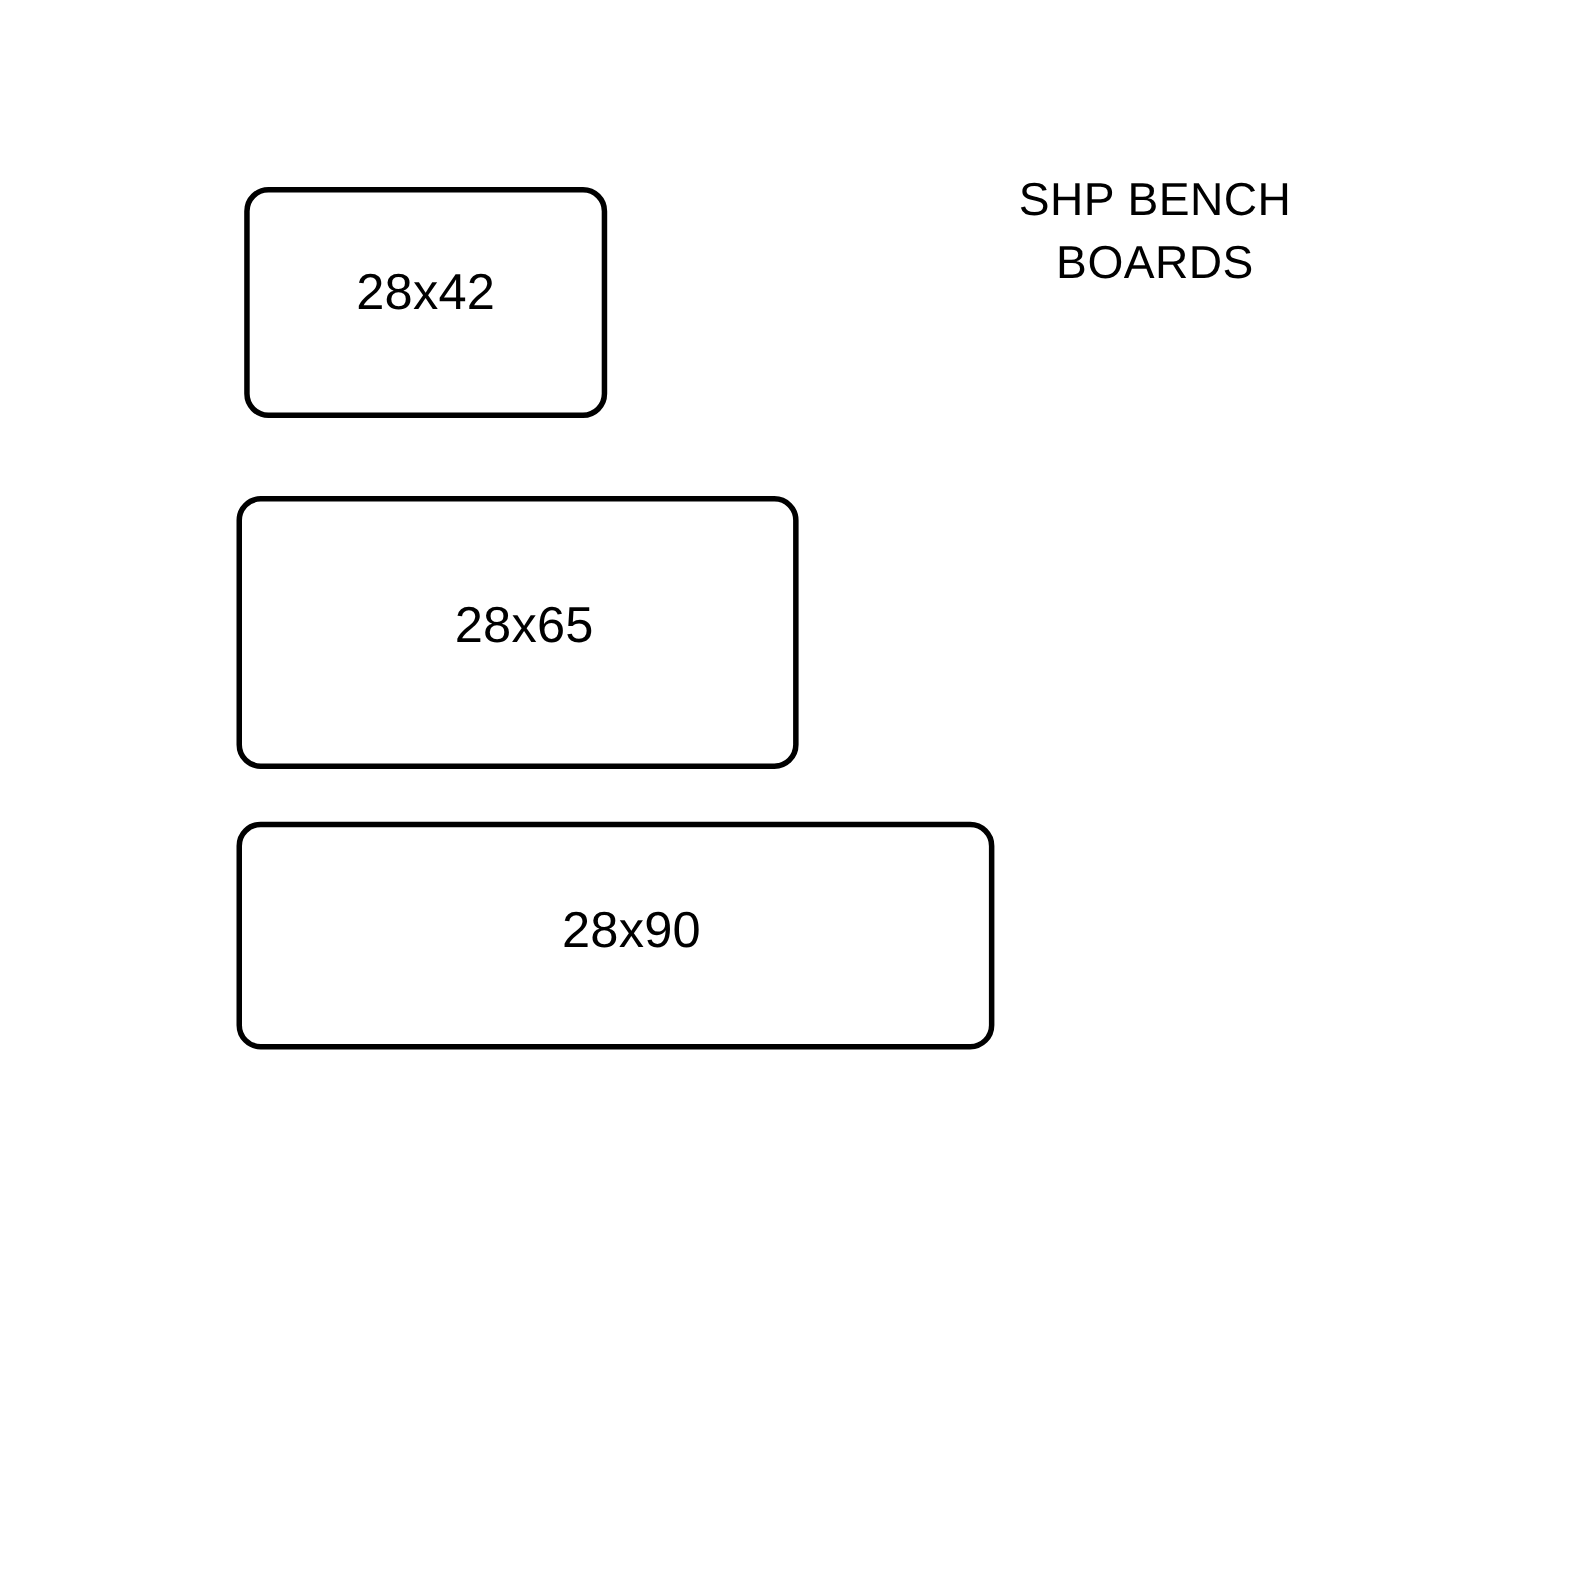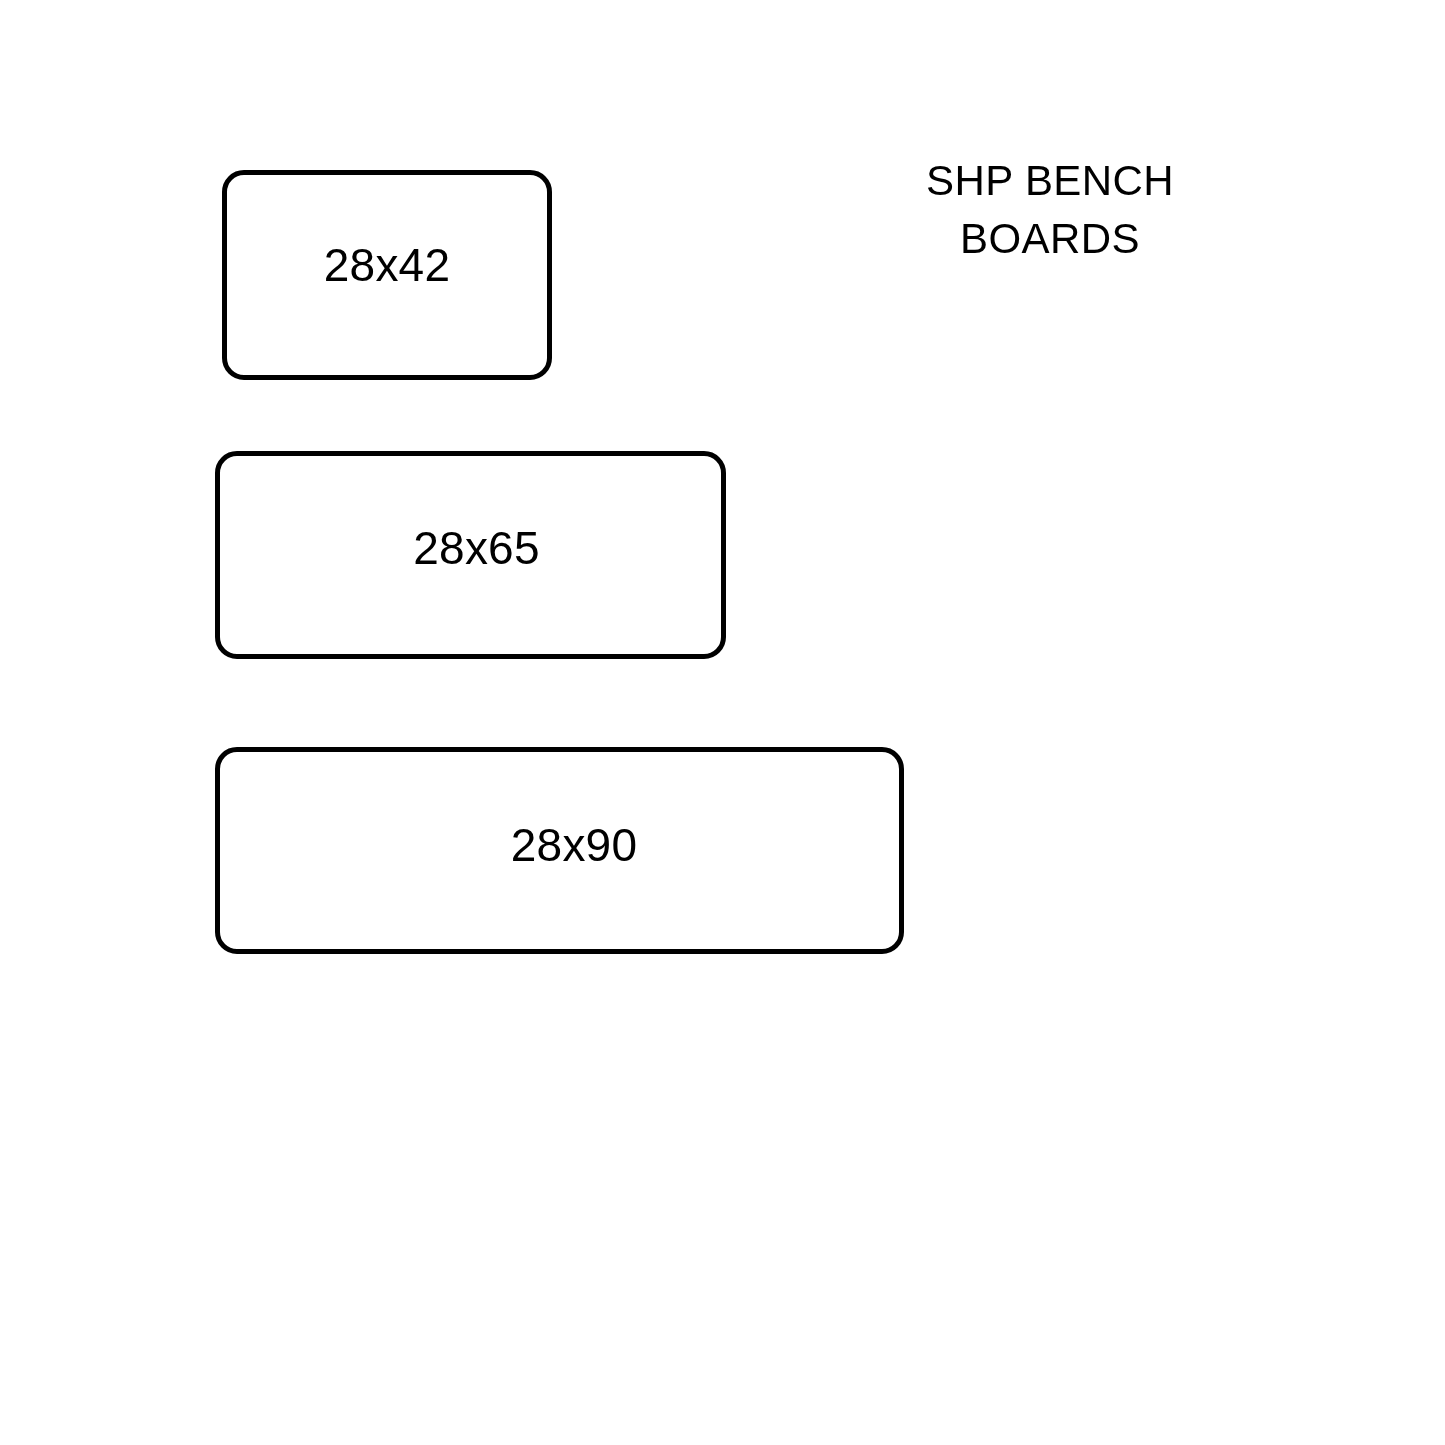--- a/index.html
+++ b/index.html
@@ -61,21 +61,21 @@
     font-weight: 400;
     color: #000000;
     letter-spacing: 0.2px;
     white-space: nowrap;
     
     position: relative;
     top: -8px;
   }
 
   .board-1 { left: 222px; top: 170px;  width: 330px;  height: 210px; justify-content: center; }
-  .board-2 { left: 215px; top: 451px;  width: 511px;  height: 208px; }
+  .board-2 { left: 215px; top: 451px;  width: 511px;  height: 248px; }
   .board-3 { left: 215px; top: 747px;  width: 689px;  height: 207px; padding-left: 25px; }
   .board-4 { left: 218px; top: 1041px; width: 1001px; height: 222px; }
 
   .board-1 .board-label { top: -10px; }
   .board-2 .board-label { top: -7px; left: 6px; }
   .board-3 .board-label { top: -6px; left: 2px; }
   .board-4 .board-label { top: -4px; left: 15px; }
 </style>
 </head>
 <body>

